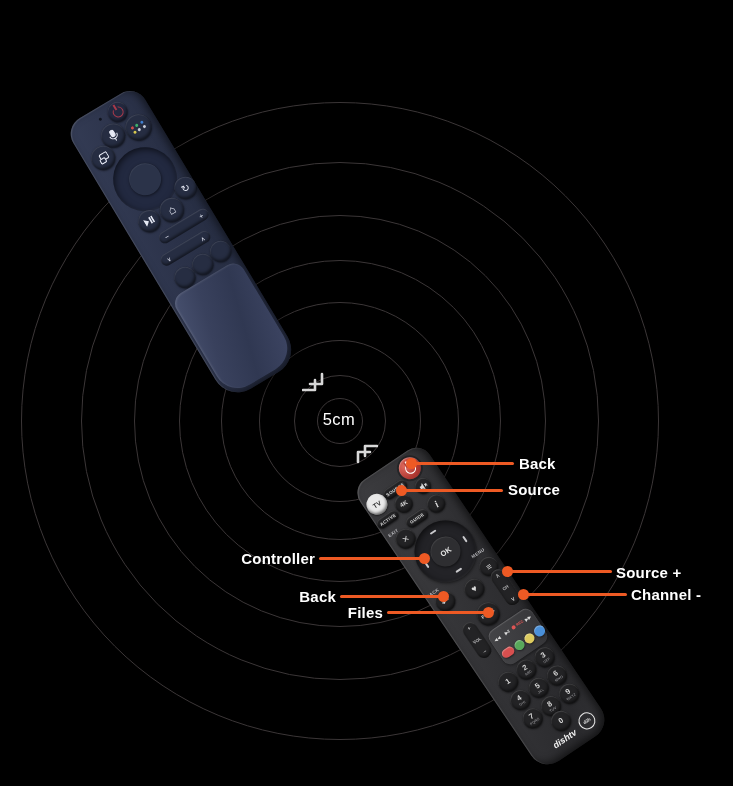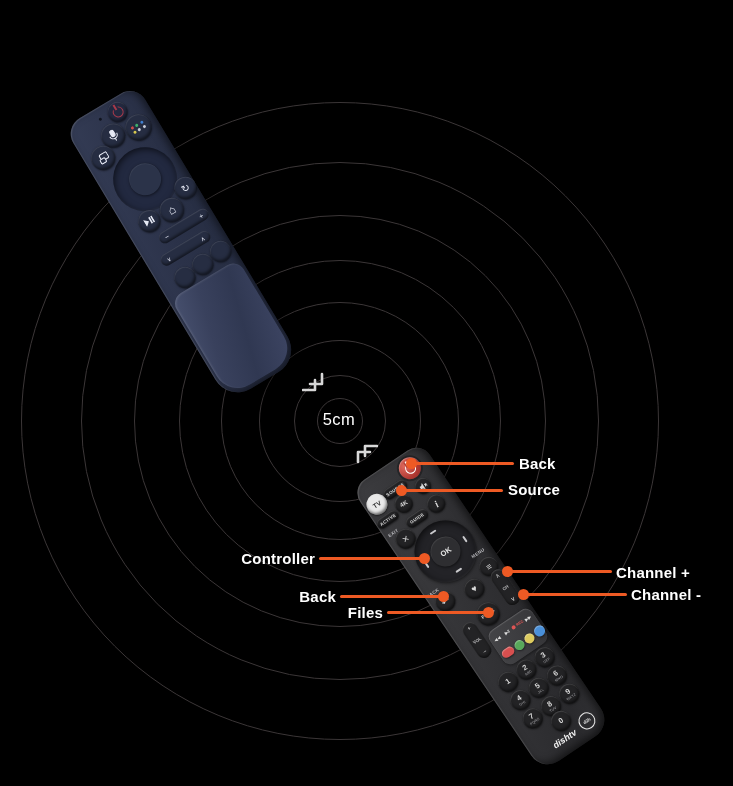--- a/index.html
+++ b/index.html
@@ -316,21 +316,21 @@
   <div class="callout-line" style="left:402px;top:489px;width:101px;"></div>
   <div class="callout-dot" style="left:396px;top:485px;"></div>
   <div class="callout-label" style="left:508px;top:481px;">Source</div>
 
   <div class="callout-label ralign" style="left:215px;top:550px;width:100px;">Controller</div>
   <div class="callout-line" style="left:319px;top:557px;width:105px;"></div>
   <div class="callout-dot" style="left:419px;top:553px;"></div>
 
   <div class="callout-line" style="left:508px;top:570px;width:104px;"></div>
   <div class="callout-dot" style="left:502px;top:566px;"></div>
-  <div class="callout-label" style="left:616px;top:564px;">Channel +</div>
+  <div class="callout-label" style="left:616px;top:564px;">Source +</div>
 
   <div class="callout-line" style="left:524px;top:593px;width:103px;"></div>
   <div class="callout-dot" style="left:518px;top:589px;"></div>
   <div class="callout-label" style="left:631px;top:586px;">Channel -</div>
 
   <div class="callout-label ralign" style="left:236px;top:588px;width:100px;">Back</div>
   <div class="callout-line" style="left:340px;top:595px;width:104px;"></div>
   <div class="callout-dot" style="left:438px;top:591px;"></div>
 
   <div class="callout-label ralign" style="left:283px;top:604px;width:100px;">Files</div>

